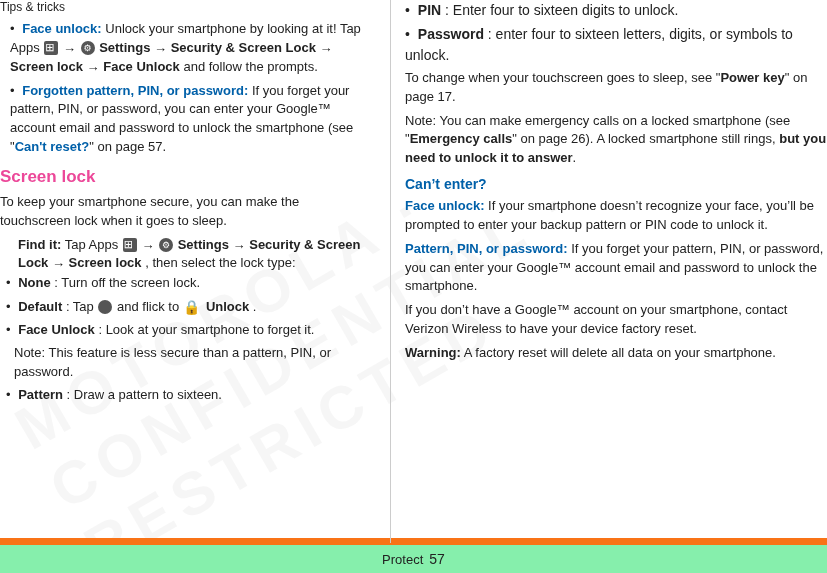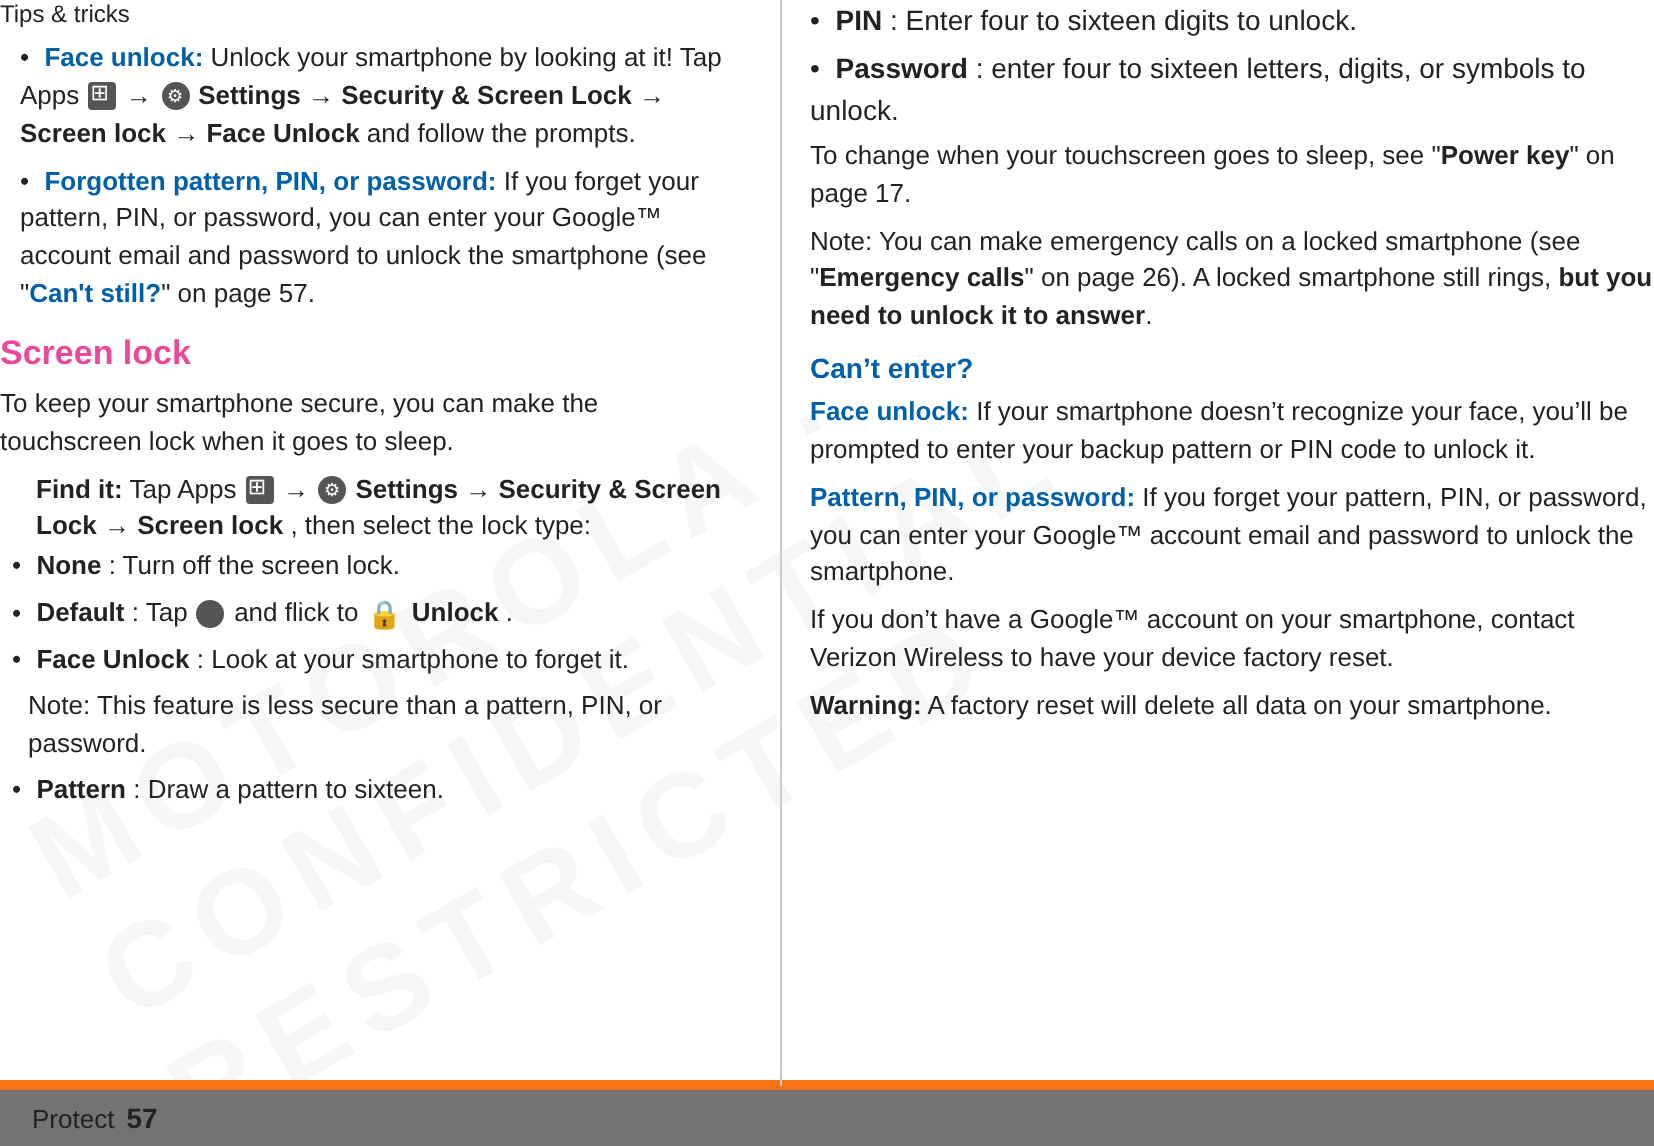--- a/index.html
+++ b/index.html
@@ -110,30 +110,30 @@
     }
     .warning-inline {
       font-weight: bold;
     }
     .footer-bar {
       position: absolute;
       bottom: 0;
       right: 0;
       width: 100%;
       display: flex;
-      justify-content: flex-start;
+      justify-content: center;
       align-items: center;
       padding: 6px 16px;
       font-size: 13px;
       color: #222;
-      border-top: 5px solid #f97316;
-      background: #737373;
+      border-top: 7px solid #f97316;
+      background: #86efac;
     }
     .footer-page {
-      font-weight: bold;
+      font-weight: normal;
       font-size: 14px;
       margin-left: 6px;
     }
     
     .watermark {
       position: absolute;
       top: 0; left: 0; right: 0; bottom: 0;
       pointer-events: none;
       opacity: 0.07;
       display: flex;
@@ -225,21 +225,21 @@
       <span> Unlock your smartphone by looking at it! Tap Apps </span>
       <span class="apps-icon"></span>
       <span> → </span>
       <span class="settings-icon-inline">⚙</span>
       <span class="bold-text"> Settings → Security &amp; Screen Lock → Screen lock → Face Unlock</span>
       <span> and follow the prompts.</span>
     </div>
 
     <div class="bullet-item">
       <span class="bold-link">Forgotten pattern, PIN, or password:</span>
-      <span> If you forget your pattern, PIN, or password, you can enter your Google™ account email and password to unlock the smartphone (see "</span><span class="bold-link">Can't still?</span><span>" on page 57.</span>
+      <span> If you forget your pattern, PIN, or password, you can enter your Google™ account email and password to unlock the smartphone (see "</span><span class="bold-link">Can't reset?</span><span>" on page 57.</span>
     </div>
 
     <div class="section-heading">Screen lock</div>
 
     <div class="body-text">To keep your smartphone secure, you can make the touchscreen lock when it goes to sleep.</div>
 
     <div class="find-it-line">
       <span class="bold-text">Find it:</span>
       <span> Tap Apps </span>
       <span class="apps-icon"></span>

